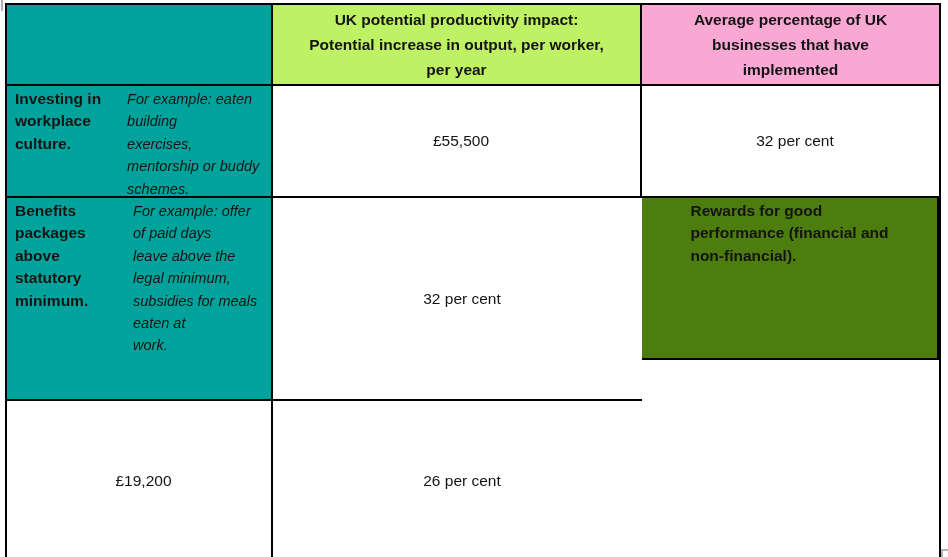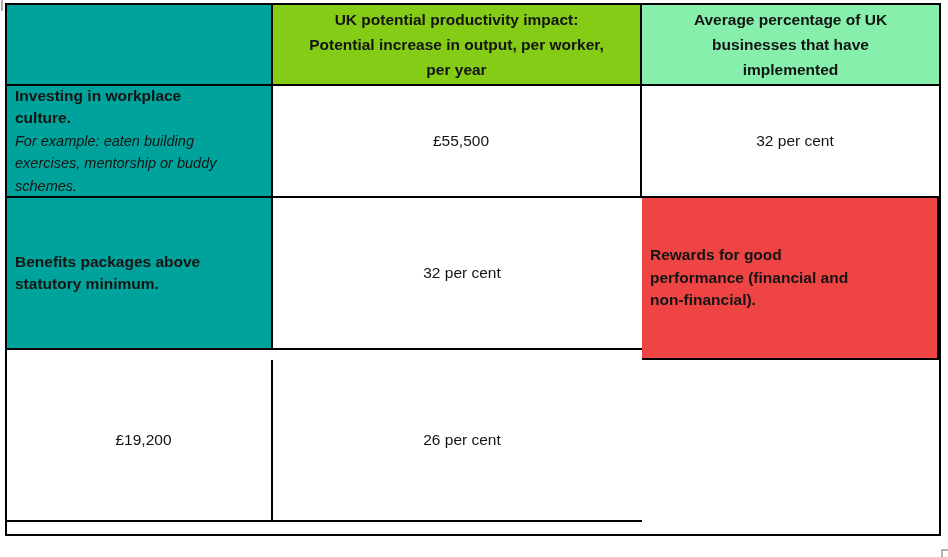--- a/index.html
+++ b/index.html
@@ -26,37 +26,37 @@
   }
   .cell {
     box-sizing: border-box;
     border-right: 2px solid #000;
     border-bottom: 2px solid #000;
     overflow: hidden;
   }
   .last-col { border-right: none; }
   .h-header  { height: 81px; }
   .h-r1      { height: 112px; }
-  .h-r2      { height: 152px; }
+  .h-r2      { height: 203px; }
   .h-r3      { height: 162px; }
   .h-partial { height: 12px; border-bottom: none; grid-column: 1 / -1; background: #fff; }
   .header-cell {
     font-weight: bold;
     font-size: 15.5px;
     line-height: 25px;
     text-align: center;
     display: flex;
     align-items: center;
     justify-content: center;
     white-space: pre-line;
     padding: 0 8px;
   }
   .rowhead {
     display: flex;
-    flex-direction: column;
+    flex-direction: row;
     justify-content: center;
     padding: 2px 8px;
   }
   .row-title {
     font-weight: bold;
     font-size: 15.5px;
     line-height: 22.4px;
     white-space: pre-line;
   }
   .row-example {
@@ -77,44 +77,48 @@
   .mark-tl  { left: 1px;   top: 0;     width: 2px; height: 11px; }
   .mark-brh { left: 941px; top: 549px; width: 7px; height: 2px; }
   .mark-brv { left: 941px; top: 549px; width: 2px; height: 8px; }
 </style>
 </head>
 <body>
 
 <div class="table">
 
   <div class="cell h-header teal" style="background: rgb(0, 163, 155);"></div>
-  <div class="cell h-header teal header-cell" style="background: #84cc16;">UK potential productivity impact:
+  <div class="cell h-header teal header-cell" style="background: #bef264;">UK potential productivity impact:
 Potential increase in output, per worker,
 per year</div>
-  <div class="cell h-header teal header-cell last-col" style="background: #86efac;">Average percentage of UK
+  <div class="cell h-header teal header-cell last-col" style="background: #f9a8d4;">Average percentage of UK
 businesses that have
 implemented</div>
 
   <div class="cell h-r1 teal rowhead" style="background: rgb(0, 163, 155);">
     <div class="row-title">Investing in workplace
 culture.</div>
     <div class="row-example">For example: eaten building
 exercises, mentorship or buddy
 schemes.</div>
   </div>
   <div class="cell h-r1 value-cell">£55,500</div>
   <div class="cell h-r1 value-cell last-col">32 per cent</div>
 
   <div class="cell h-r2 teal rowhead" style="background: rgb(0, 163, 155);">
     <div class="row-title">Benefits packages above
 statutory minimum.</div>
+    <div class="row-example">For example: offer of paid days
+leave above the legal minimum,
+subsidies for meals eaten at
+work.</div>
   </div>
   <div class="cell h-r2 value-cell last-col">32 per cent</div>
 
-  <div class="cell h-r3 teal rowhead" style="background: #ef4444;">
+  <div class="cell h-r3 teal rowhead" style="background: #4d7c0f;">
     <div class="row-title">Rewards for good
 performance (financial and
 non-financial).</div>
   </div>
   <div class="cell h-r3 value-cell">£19,200</div>
   <div class="cell h-r3 value-cell last-col">26 per cent</div>
 
   <div class="cell h-partial last-col"></div>
 
 </div>

